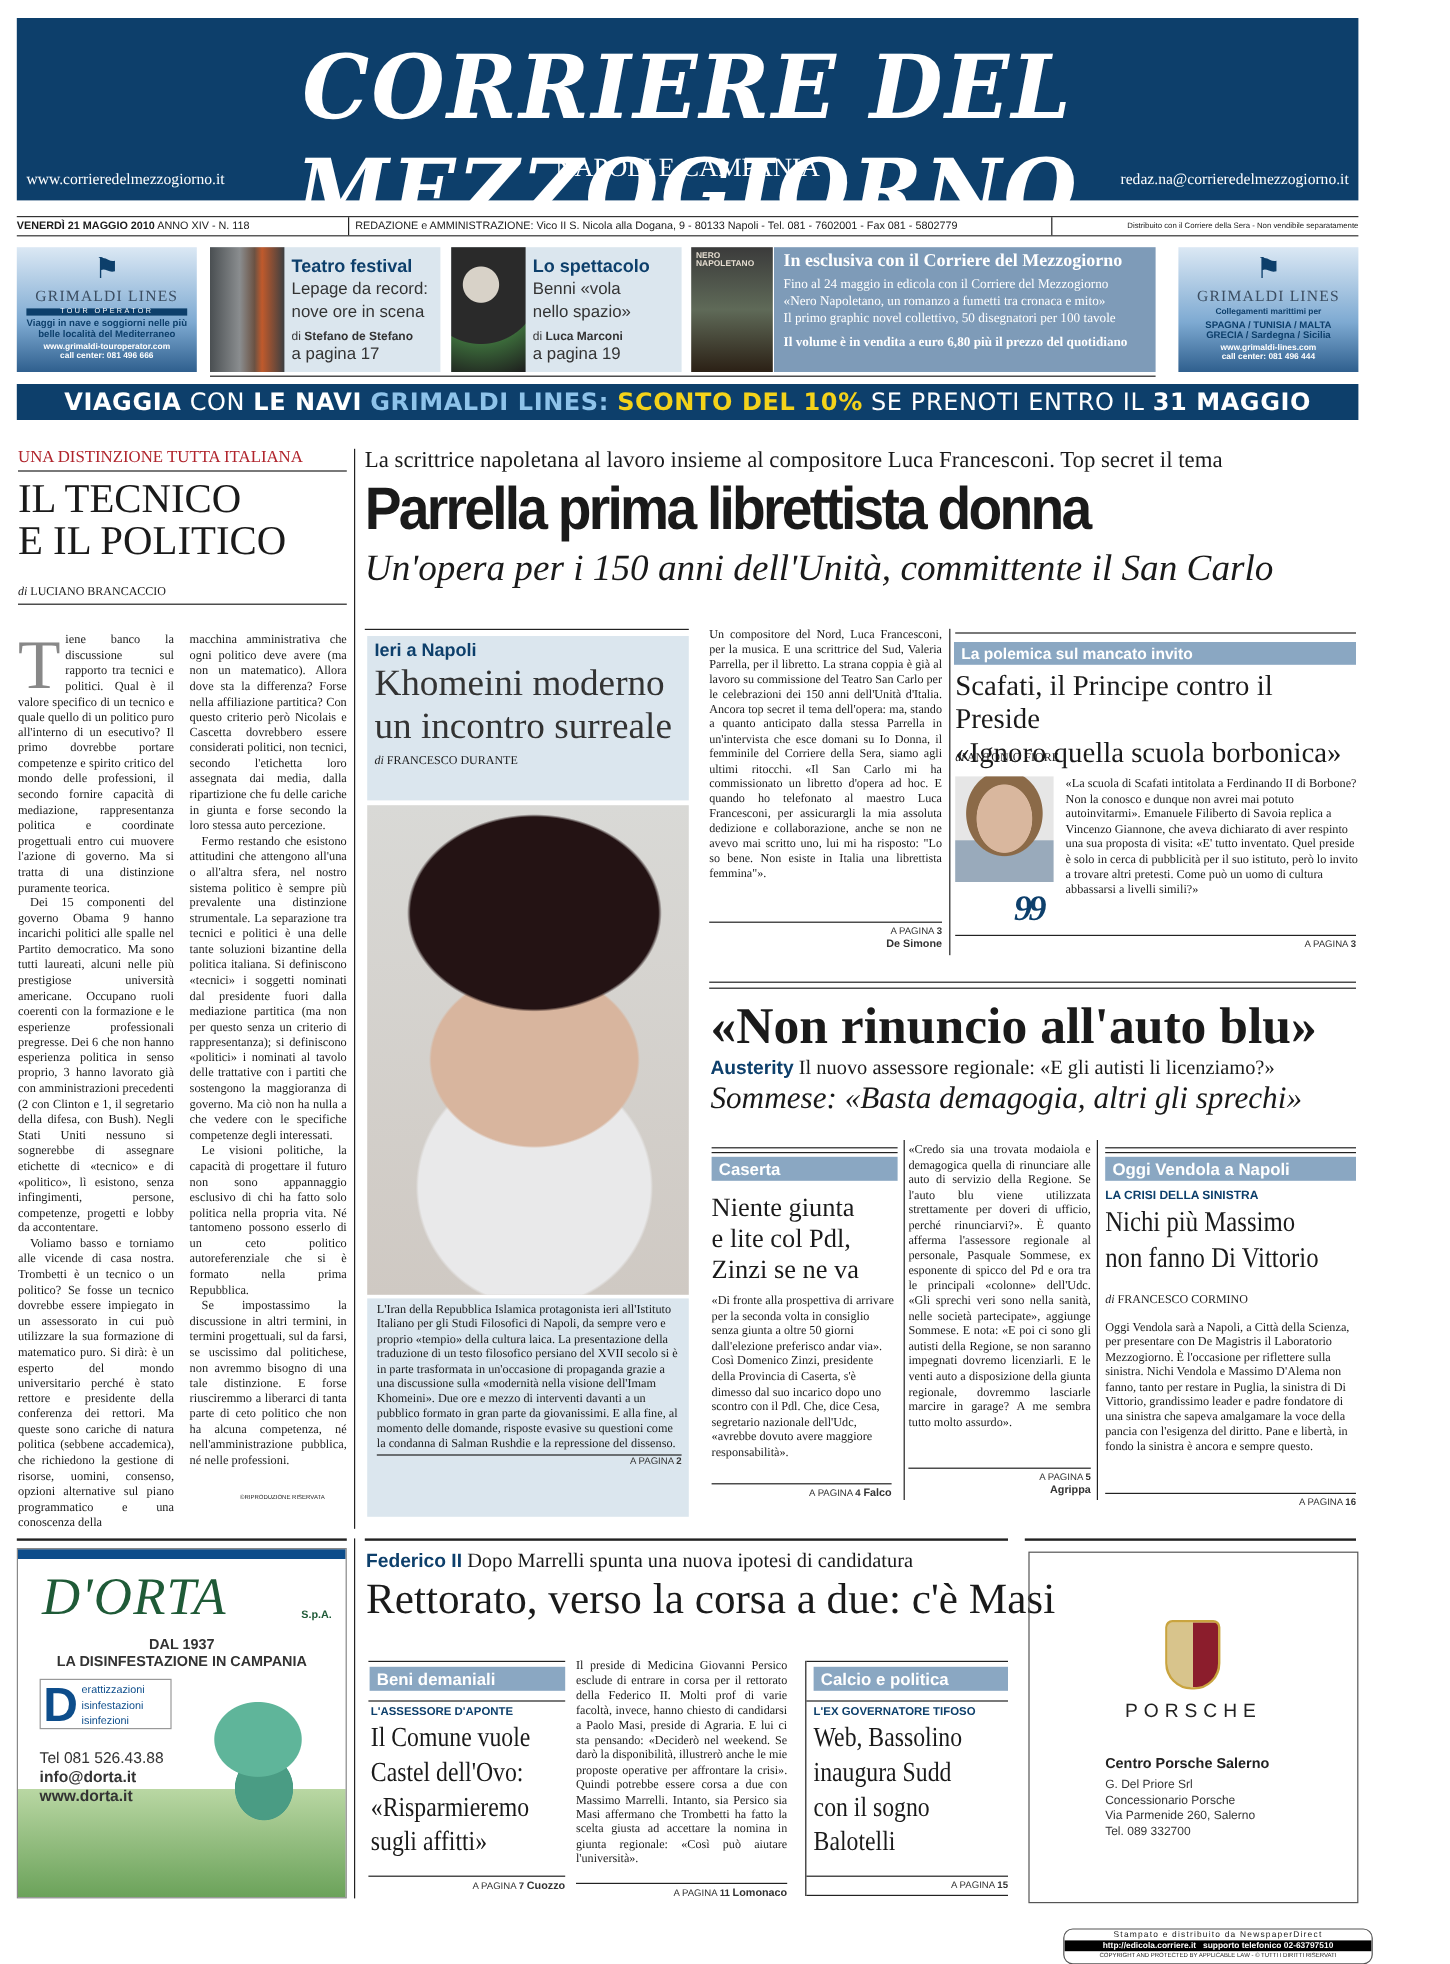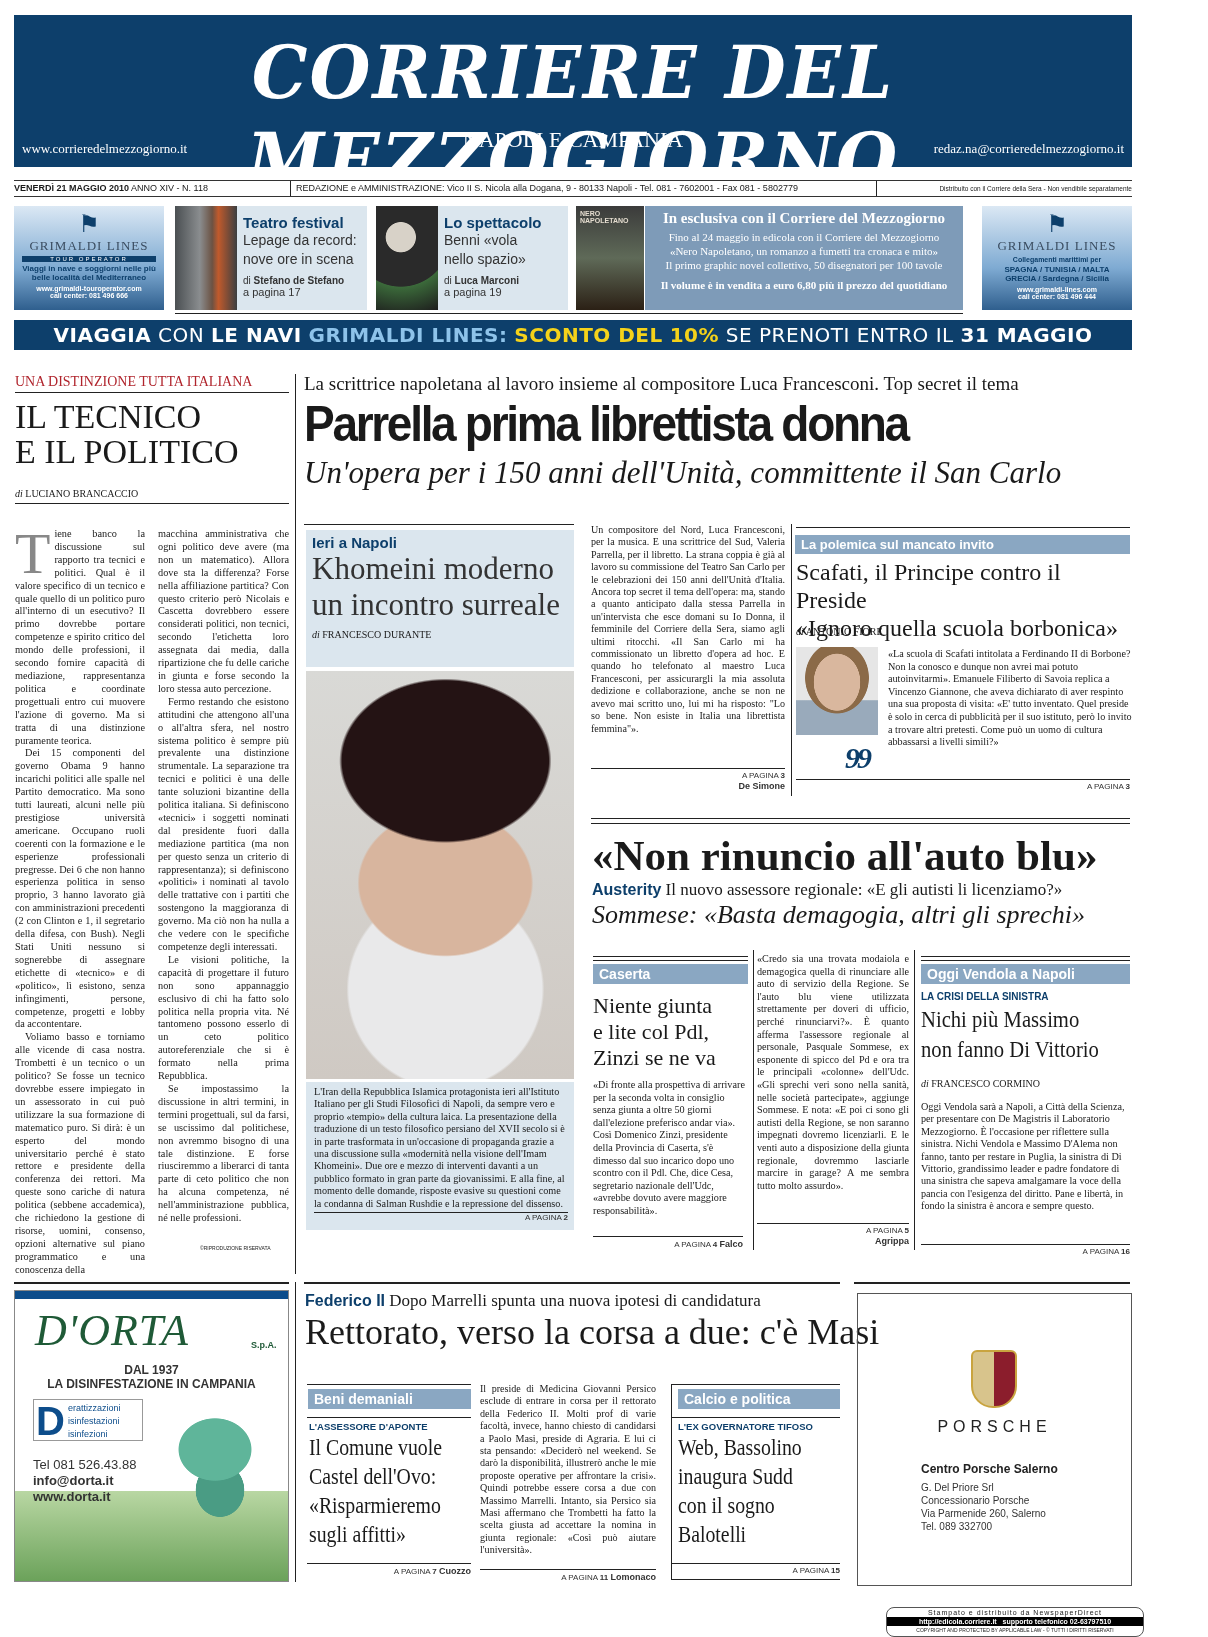--- a/index.html
+++ b/index.html
@@ -31,21 +31,21 @@
   .ad-grimaldi .name { font-family: "Liberation Serif", serif; font-size: 13px; letter-spacing: 1px; color:#3b4d61; }
   .ad-grimaldi .tag { font-size: 8px; font-weight: bold; margin-top: 2px; color:#0d3f6b; }
   .ad-grimaldi .url { font-size: 7px; color: #fff; font-weight: bold; margin-top: 3px; }
   .teaser { background: #dbe6ee; }
   .teaser .thumb { position: absolute; left: 0; top: 0; width: 62px; height: 104px; }
   .teaser .txt { position: absolute; left: 68px; top: 8px; right: 4px; font-family: "Liberation Sans", sans-serif; }
   .teaser .kicker { color: #0d3f6b; font-weight: bold; font-size: 15px; }
   .teaser .head { font-size: 14px; color: #333; line-height: 19px; }
   .teaser .by { font-size: 10px; margin-top: 6px; color:#333; }
   .teaser .by b { font-weight: bold; }
-  .teaser .pg { font-size: 11px; color:#333; }
+  .teaser .pg { font-size: 14px; color:#333; }
   .excl { background: #7e9bb8; color: #fff; }
   .excl .title { font-size: 15px; font-weight: bold; }
   .excl .ln { font-size: 11px; line-height: 14px; }
 
   #viaggia { left: 14px; top: 320px; width: 1118px; height: 30px; background: #0d3f6b; color: #fff; font-family: "DejaVu Sans", sans-serif; font-size: 20px; text-align: center; line-height: 30px; white-space: nowrap; letter-spacing: 0.5px; }
   #viaggia b { font-weight: bold; }
   #viaggia .lb { color: #8ec3ea; font-weight: bold; }
   #viaggia .yl { color: #f4d21a; font-weight: bold; }
 
   
@@ -110,21 +110,21 @@
     <div class="head">Benni «vola</div>
     <div class="head">nello spazio»</div>
     <div class="by"><span>di</span> <b>Luca Marconi</b></div>
     <div class="pg">a pagina 19</div>
   </div>
 </div>
 
 <div class="promo-box" style="left:576px; width:68px; background:linear-gradient(#3b3b3b,#5f6a58 50%,#2b2015);">
   <div class="sans" style="color:#e4dccf;font-size:7px;font-weight:bold;padding:4px;">NERO NAPOLETANO</div>
 </div>
-<div class="promo-box excl" style="left:645px; width:318px; padding:4px 8px;text-align:center;">
+<div class="promo-box excl" style="left:645px; width:318px; padding:4px 8px;">
   <div class="title">In esclusiva con il Corriere del Mezzogiorno</div>
   <div class="ln" style="margin-top:3px">Fino al 24 maggio in edicola con il Corriere del Mezzogiorno</div>
   <div class="ln">«Nero Napoletano, un romanzo a fumetti tra cronaca e mito»</div>
   <div class="ln">Il primo graphic novel collettivo, 50 disegnatori per 100 tavole</div>
   <div class="ln" style="margin-top:6px;font-weight:bold">Il volume è in vendita a euro 6,80 più il prezzo del quotidiano</div>
 </div>
 
 <div class="promo-box ad-grimaldi" style="left:982px; width:150px;">
   <div class="logo">⚑</div>
   <div class="name">GRIMALDI LINES</div>
@@ -173,21 +173,21 @@
 <div class="hr1" style="left:304px; top:524px; width:270px;"></div>
 <div class="abs" style="left:306px; top:530px; width:268px; height:137px; background:#dbe6ee; padding:4px 6px;">
   <div class="blue-kicker" style="font-size:15px;">Ieri a Napoli</div>
   <div style="font-size:31px; line-height:36px; color:#333;">
     <div>Khomeini moderno</div>
     <div>un incontro surreale</div>
   </div>
   <div class="byline" style="margin-top:6px;"><i>di</i> <span>FRANCESCO DURANTE</span></div>
 </div>
 <div class="abs" style="left:306px; top:671px; width:268px; height:408px; background:radial-gradient(ellipse 55% 28% at 52% 22%, #241314 70%, transparent 72%), radial-gradient(ellipse 40% 22% at 52% 52%, #d8b59e 80%, transparent 82%), radial-gradient(ellipse 45% 30% at 52% 78%, #e9e9ea 80%, transparent 82%), linear-gradient(#d9d9d6,#cfc9c3);"></div>
-<div class="abs" style="left:306px; top:1082px; width:268px; height:148px; background:#dbe6ee; padding:4px 6px 0 8px;">
+<div class="abs" style="left:306px; top:1082px; width:268px; height:182px; background:#dbe6ee; padding:4px 6px 0 8px;">
   <div style="font-size:10.2px; line-height:12.4px;">L'Iran della Repubblica Islamica protagonista ieri all'Istituto Italiano per gli Studi Filosofici di Napoli, da sempre vero e proprio «tempio» della cultura laica. La presentazione della traduzione di un testo filosofico persiano del XVII secolo si è in parte trasformata in un'occasione di propaganda grazie a una discussione sulla «modernità nella visione dell'Imam Khomeini». Due ore e mezzo di interventi davanti a un pubblico formato in gran parte da giovanissimi. E alla fine, al momento delle domande, risposte evasive su questioni come la condanna di Salman Rushdie e la repressione del dissenso.</div>
   <div class="hr1" style="position:relative; width:100%; margin-top:2px;"></div>
   <div class="small-sans"><span>A PAGINA</span> <b>2</b></div>
 </div>
 
 <div class="abs col-text" style="left:591px; top:524px; width:194px; font-size:10.1px; line-height:12.4px;">Un compositore del Nord, Luca Francesconi, per la musica. E una scrittrice del Sud, Valeria Parrella, per il libretto. La strana coppia è già al lavoro su commissione del Teatro San Carlo per le celebrazioni dei 150 anni dell'Unità d'Italia. Ancora top secret il tema dell'opera: ma, stando a quanto anticipato dalla stessa Parrella in un'intervista che esce domani su Io Donna, il femminile del Corriere della Sera, siamo agli ultimi ritocchi. «Il San Carlo mi ha commissionato un libretto d'opera ad hoc. E quando ho telefonato al maestro Luca Francesconi, per assicurargli la mia assoluta dedizione e collaborazione, anche se non ne avevo mai scritto uno, lui mi ha risposto: "Lo so bene. Non esiste in Italia una librettista femmina"».</div>
 <div class="hr1" style="left:591px; top:768px; width:194px;"></div>
 <div class="abs small-sans" style="left:591px; top:771px; width:194px;"><span>A PAGINA</span> <b>3</b></div>
 <div class="abs small-sans" style="left:591px; top:781px; width:194px; font-size:9px;"><b>De Simone</b></div>
 <div class="vr" style="left:791px; top:524px; height:272px;"></div>

